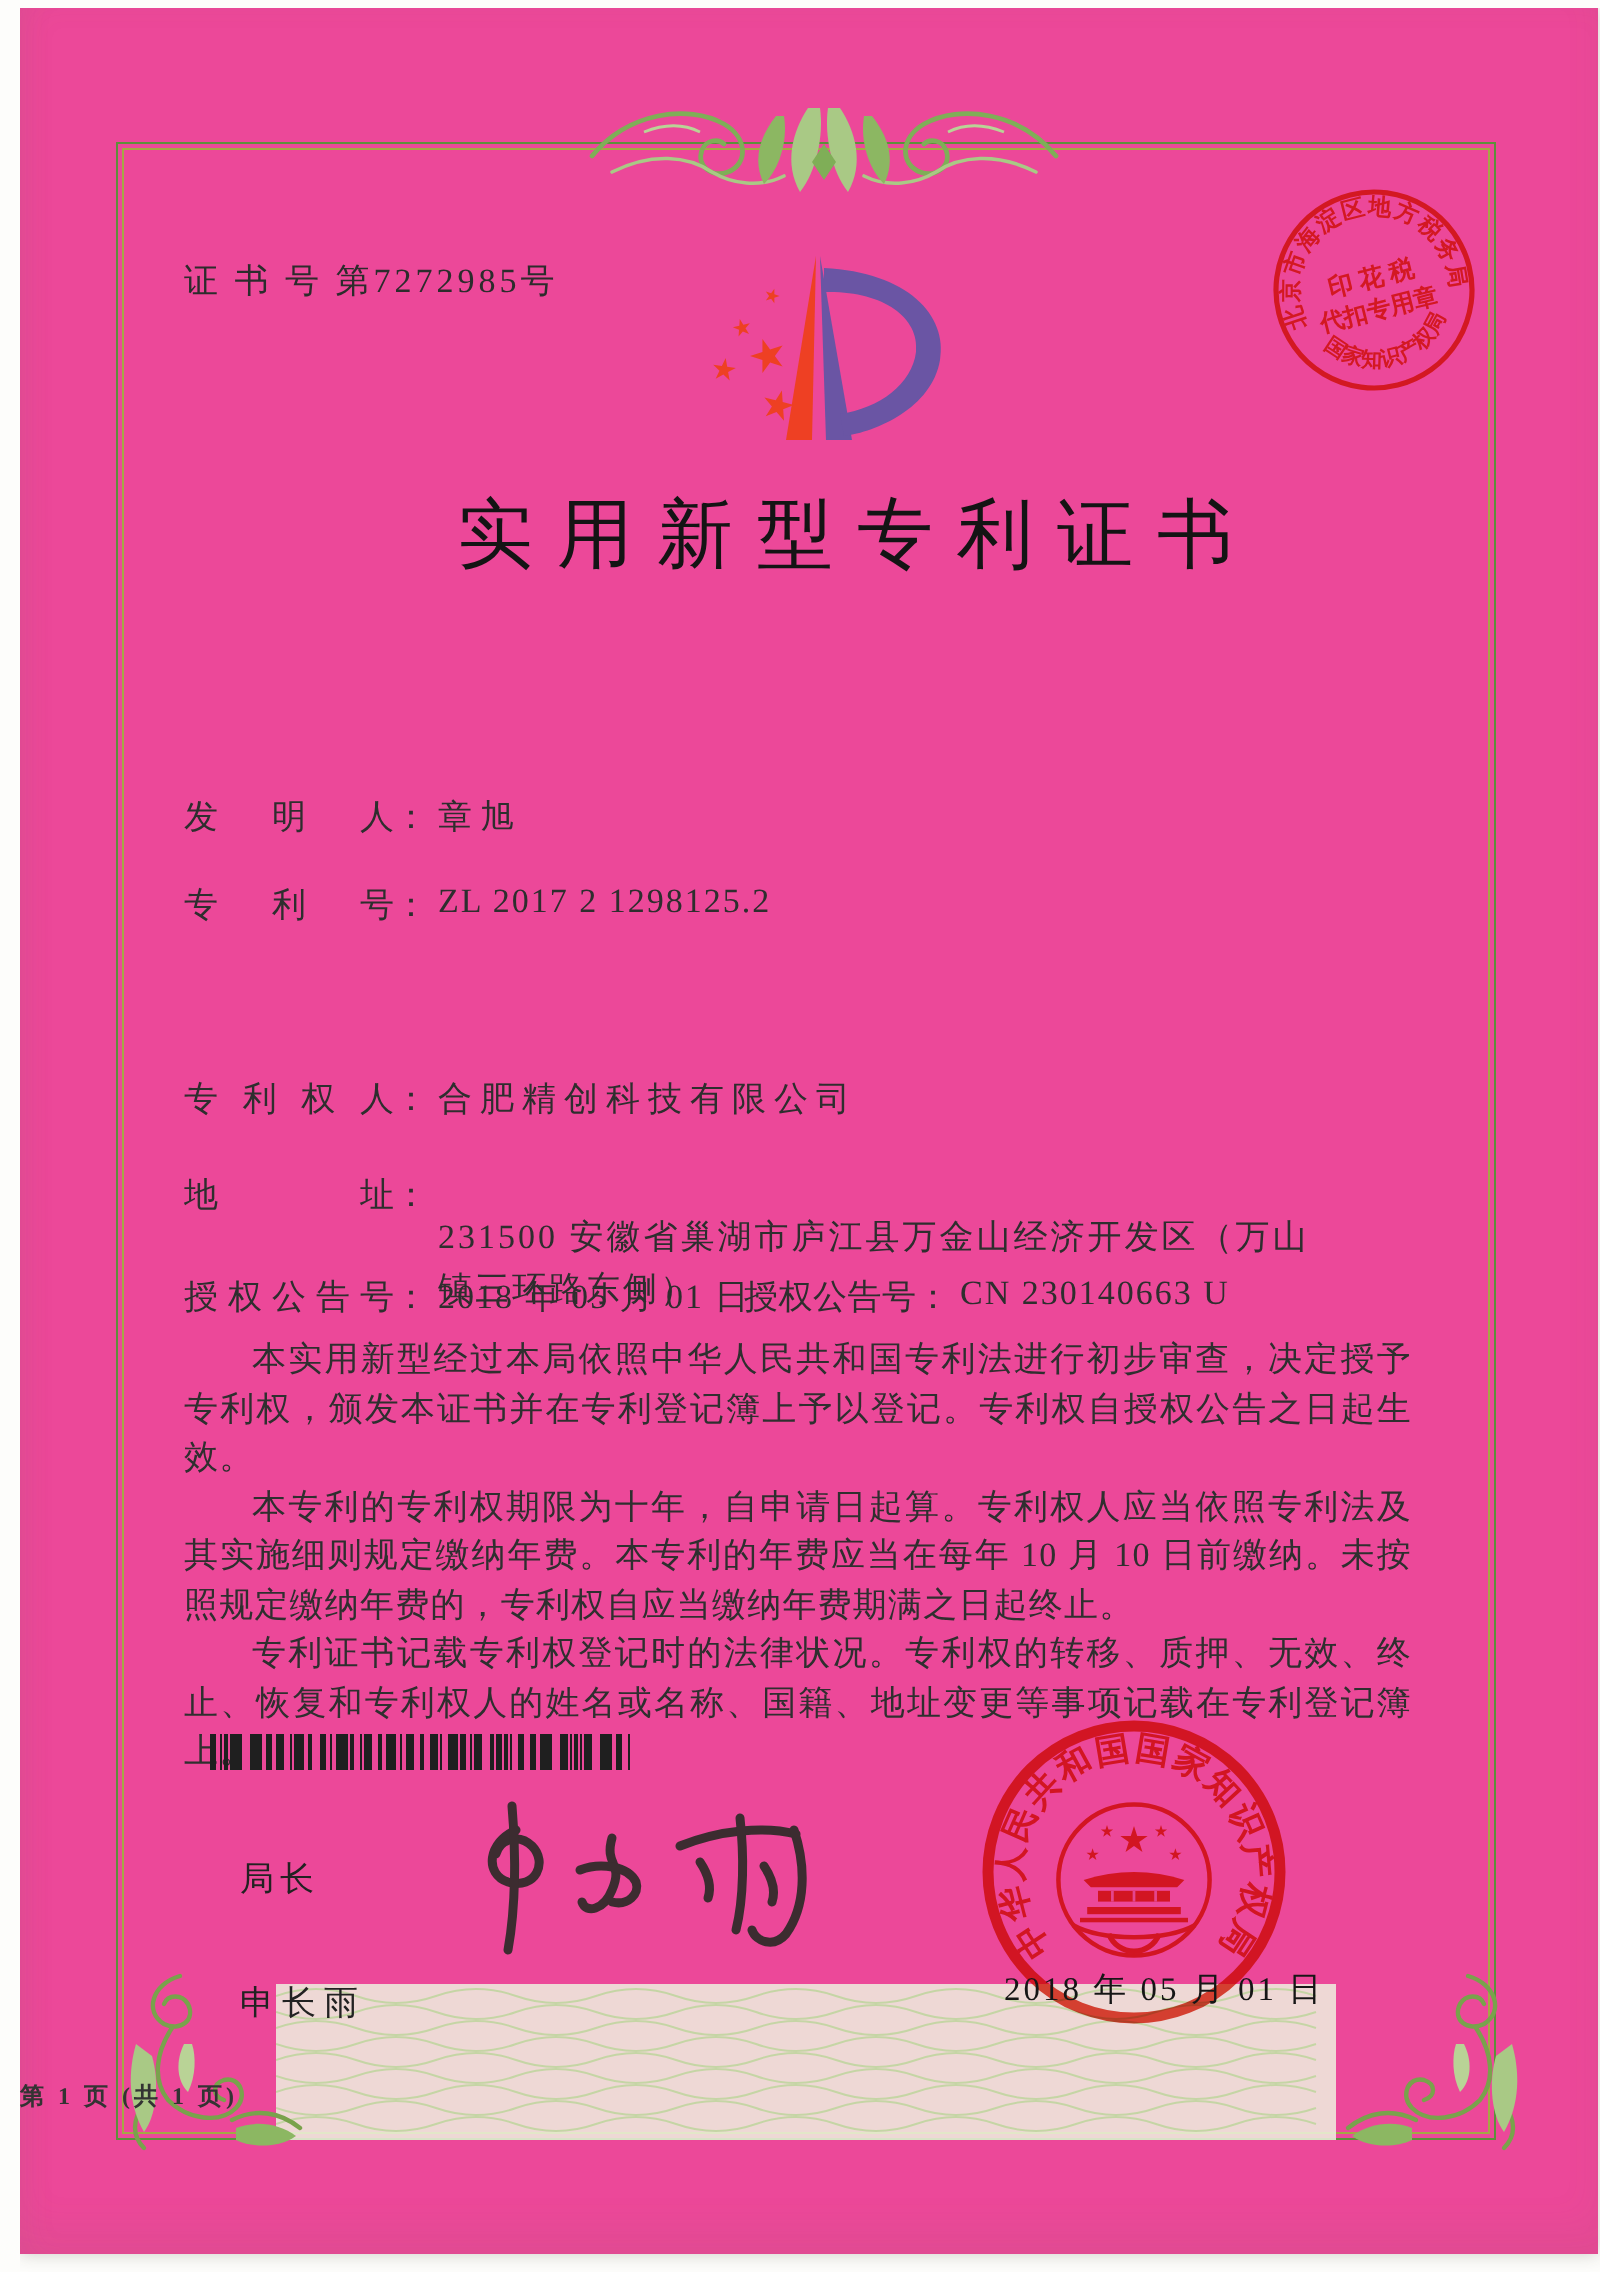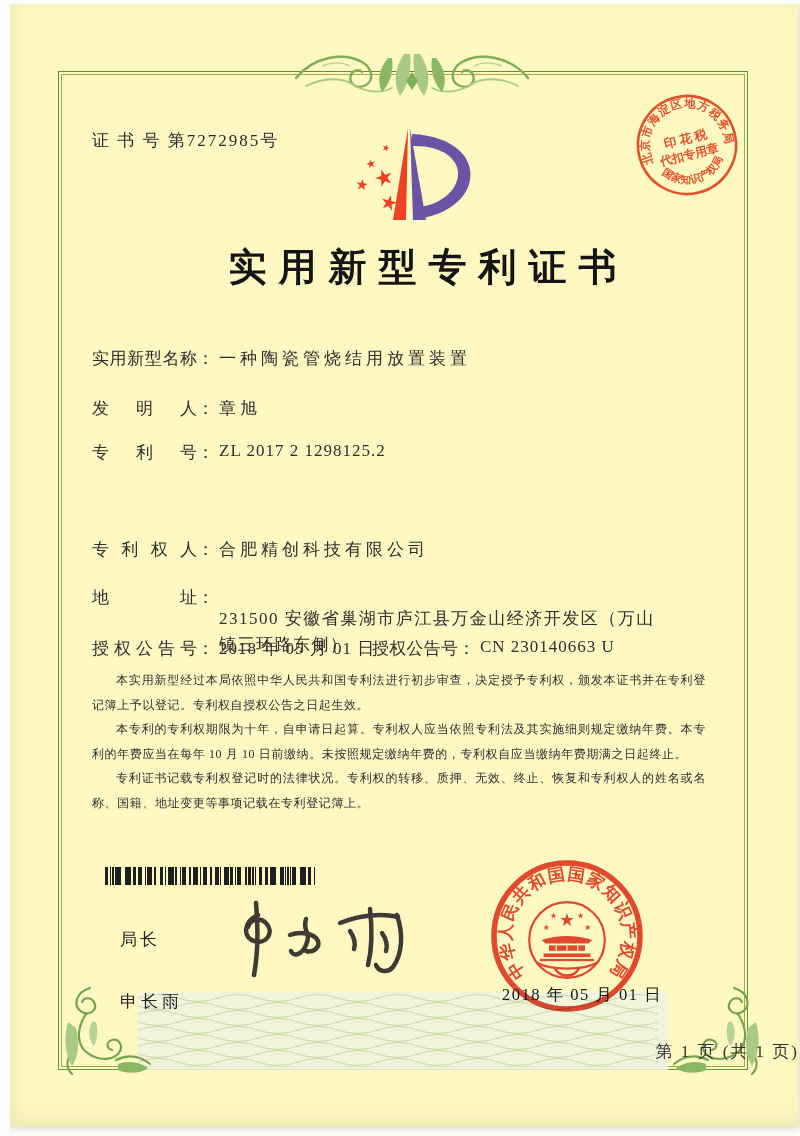--- a/index.html
+++ b/index.html
@@ -3,58 +3,58 @@
 <meta charset="utf-8">
 <style>
   html,body{margin:0;padding:0;}
   body{
     width:800px;height:1136px;position:relative;overflow:hidden;
     background:#fdfdfb;
     font-family:"Liberation Serif","DejaVu Serif",serif;
   }
   .abs{position:absolute;}
   .paper{position:absolute;left:10px;top:4px;right:1px;bottom:9px;
-    background:#fef9c3;
+    background:#ec4899;
     box-shadow:0 0 8px rgba(60,55,40,.25), inset 0 -14px 18px rgba(120,110,90,.07), inset 6px 0 14px rgba(120,110,90,.05);}
   
   .frame{position:absolute;left:48px;top:67px;width:688px;height:997px;
     border:1px solid #5e8f3b;}
   .frame::before{content:"";position:absolute;inset:2px;border:1px solid #a4a845;}
   
   .cert-no{left:82px;top:125px;font-size:17px;letter-spacing:2px;color:#2c2c2c;}
   
-  .title{left:0;right:0;top:238px;text-align:center;font-size:38px;font-weight:700;
+  .title{left:0;right:0;top:238px;text-align:center;font-size:38px;font-weight:400;
     letter-spacing:12px;text-indent:12px;color:#141414;padding-left:36px;}
   
   .row{left:82px;font-size:17px;color:#2e2e2e;white-space:nowrap;}
   .lab{display:inline-block;width:105px;text-align:justify;text-align-last:justify;vertical-align:top;}
   .col{display:inline-block;width:16px;vertical-align:top;}
   .val{display:inline-block;margin-left:6px;letter-spacing:4px;vertical-align:top;}
   .val.num{letter-spacing:1px;}
   .val.addr{letter-spacing:1.5px;width:452px;white-space:normal;line-height:26px;margin-top:20px;}
   .grant-right{left:362px;}
   .grant-right .lab{width:86px;}
   
-  .paras{left:82px;top:664px;width:614px;font-size:12px;line-height:24.5px;
+  .paras{left:82px;top:664px;width:614px;font-size:17px;line-height:24.5px;
     color:#2f2f2f;text-align:justify;letter-spacing:.6px;}
   .paras p{margin:0;text-indent:2em;}
   
   .barcode{left:95px;top:863px;width:210px;height:18px;
     background-image:
       repeating-linear-gradient(90deg,#1f1f1f 0 2px,rgba(0,0,0,0) 2px 7px),
       repeating-linear-gradient(90deg,#1f1f1f 0 1px,rgba(0,0,0,0) 1px 5px),
       repeating-linear-gradient(90deg,#1f1f1f 0 3px,rgba(0,0,0,0) 3px 11px);}
   .signer-title{left:110px;top:924px;font-size:17px;letter-spacing:3px;color:#222;}
   .signer-name{left:110px;top:955px;font-size:17px;letter-spacing:4px;color:#222;margin-top:31px;}
   .sig{left:220px;top:893px;}
   
   .seal{left:457px;top:832px;mix-blend-mode:multiply;}
   .seal-date{left:492px;top:980px;font-size:16.5px;letter-spacing:1.5px;color:#161616;}
   .tax-stamp{left:597px;top:61px;transform:rotate(-14deg);mix-blend-mode:multiply;opacity:.95;}
-  .footer{left:0;right:0;top:1036px;text-align:right;font-size:17px;letter-spacing:2px;color:#333;}
+  .footer{left:0;right:0;top:1036px;text-align:left;font-size:12px;letter-spacing:2px;color:#333;font-weight:bold;}
   
   .band{left:128px;top:988px;}
   .tc-orn{left:282px;top:40px;}
   .fl-left{left:46px;top:978px;}
   .fl-right{left:658px;top:978px;transform:scaleX(-1);}
   .edge-left{left:0;top:0;bottom:0;width:10px;background:#fdfdfb;}
   .edge-top{left:0;top:0;right:0;height:4px;background:#fdfdfb;}
 </style>
 </head>
 <body>
@@ -124,23 +124,20 @@
     <path d="M90,14 C132,16 152,38 148,60 C144,84 116,96 100,98 L98,87 C118,84 134,72 136,56 C138,38 118,25 90,26 Z" fill="#6a55a4"></path>
     <use href="#st" transform="translate(62,58) scale(9) rotate(-18)" fill="#ee4023"></use>
     <use href="#st" transform="translate(67,83) scale(8) rotate(14)" fill="#ee4023"></use>
     <use href="#st" transform="translate(40,65) scale(6) rotate(8)" fill="#ee4023"></use>
     <use href="#st" transform="translate(49,44) scale(4.6) rotate(-14)" fill="#ee4023"></use>
     <use href="#st" transform="translate(64,28) scale(3.8) rotate(18)" fill="#ee4023"></use>
   </svg>
 
   <div class="abs title">实用新型专利证书</div>
 
-  <div class="abs row" style="top:343px">
-    <span class="lab">实用新型名称</span><span class="col">：</span><span class="val">一种陶瓷管烧结用放置装置</span>
-  </div>
   <div class="abs row" style="top:393px">
     <span class="lab">发明人</span><span class="col">：</span><span class="val">章旭</span>
   </div>
   <div class="abs row" style="top:437px">
     <span class="lab">专利号</span><span class="col">：</span><span class="val num">ZL 2017 2 1298125.2</span>
   </div>
   <div class="abs row" style="top:534px">
     <span class="lab">专利权人</span><span class="col">：</span><span class="val">合肥精创科技有限公司</span>
   </div>
   <div class="abs row" style="top:582px">

